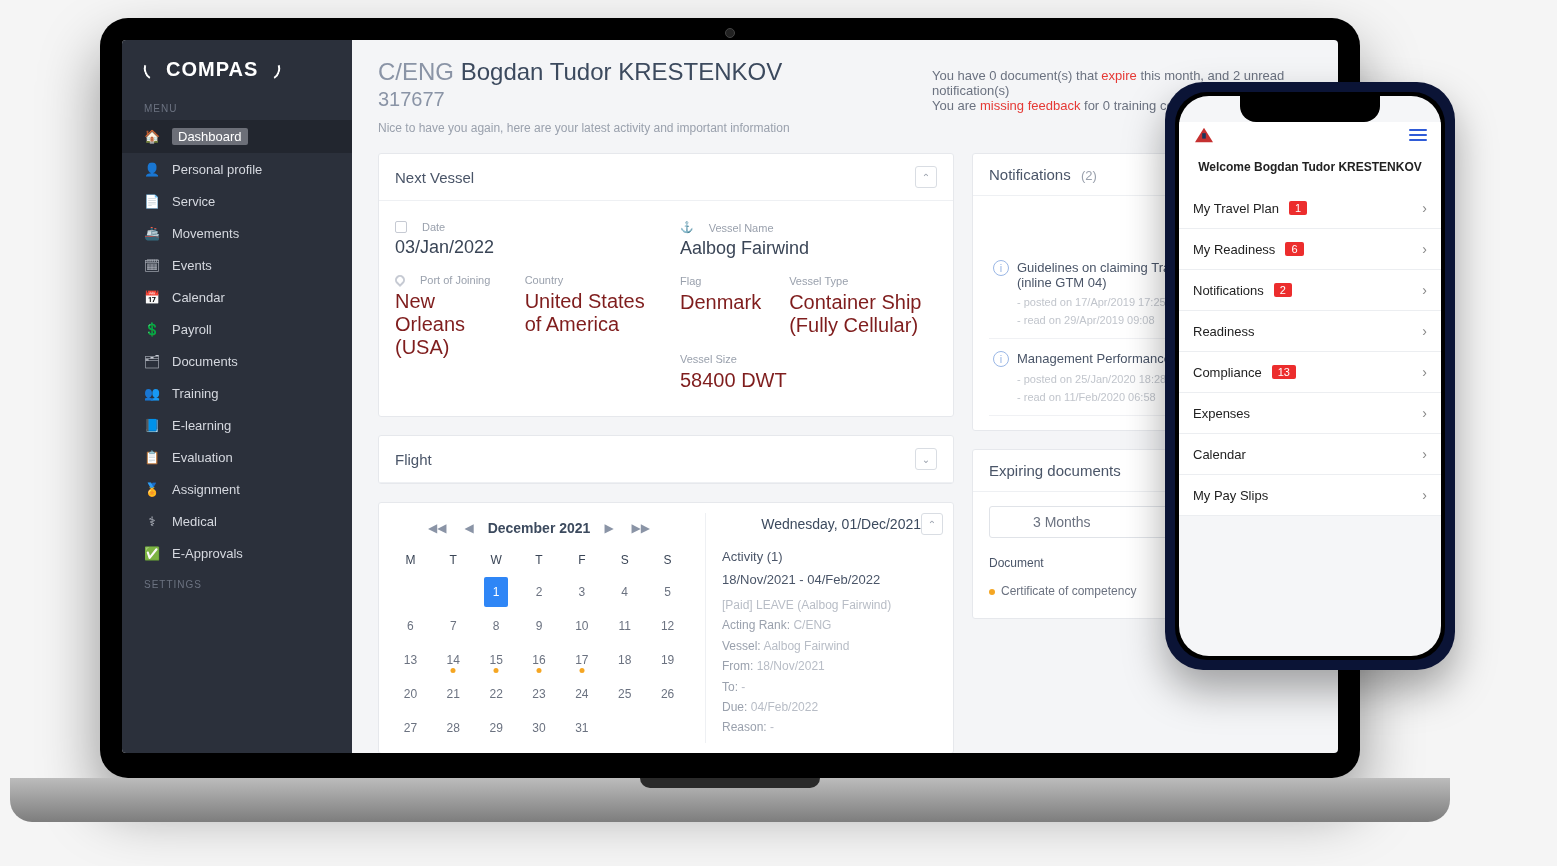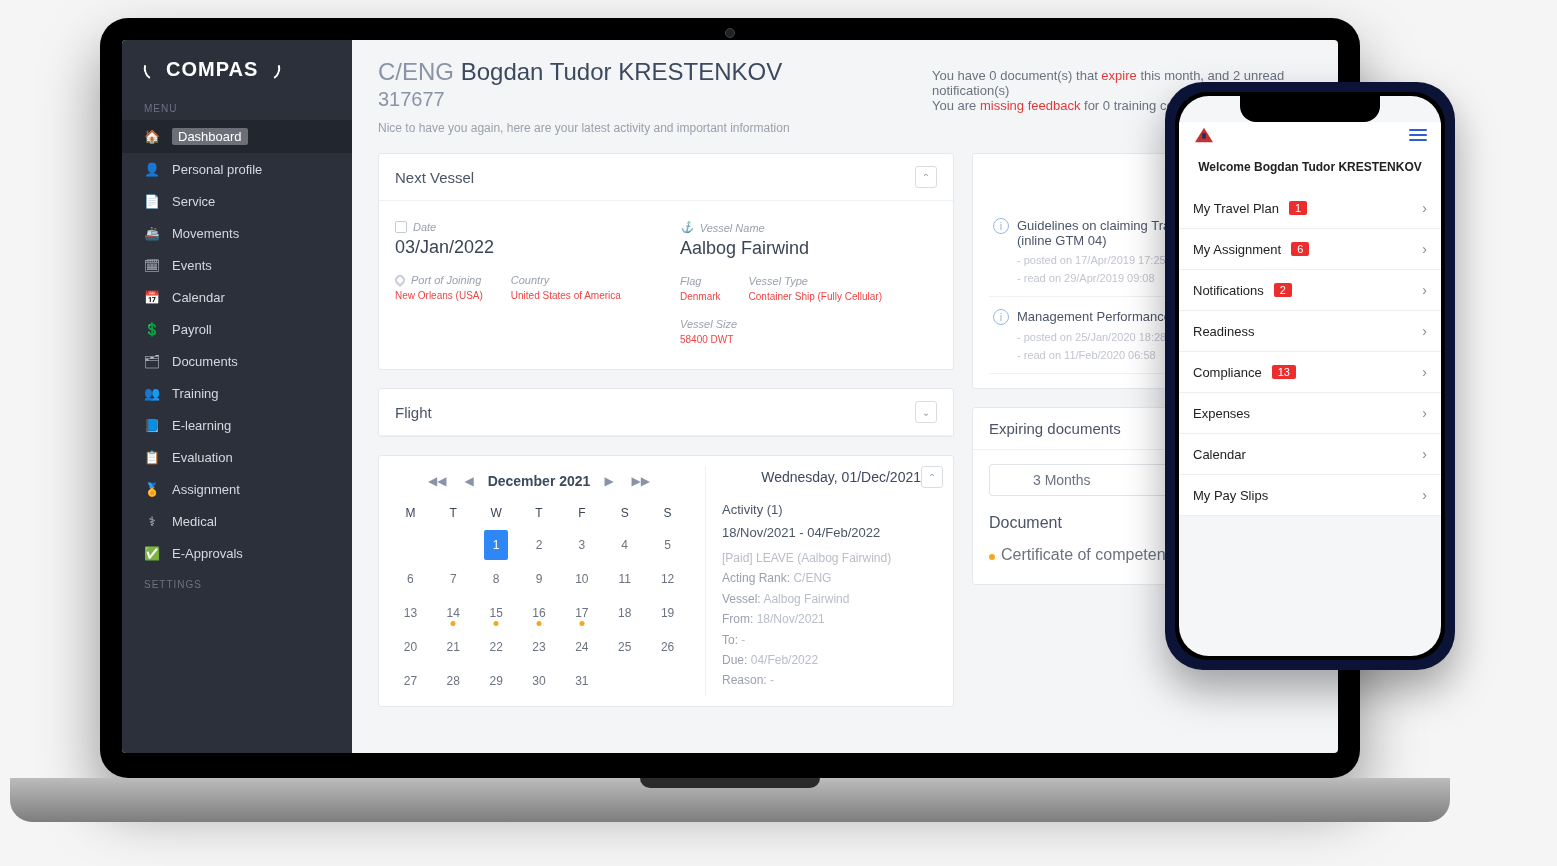--- a/index.html
+++ b/index.html
@@ -43,22 +43,22 @@
   .col-right { width:340px; display:flex; flex-direction:column; gap:18px;}
 
   .card { background:#fff; border:1px solid #e6e8ec; border-radius:3px;}
   .card-hd { padding:12px 16px; border-bottom:1px solid #eef0f3; display:flex; align-items:center; justify-content:space-between; color:#4a5568; font-size:15px;}
   .card-hd .count { color:#9aa1ad; font-size:13px; margin-left:6px;}
   .collapse-btn { width:22px; height:22px; border:1px solid #d9dde3; border-radius:3px; display:flex; align-items:center; justify-content:center; color:#9aa1ad; font-size:10px; cursor:pointer;}
   .card-body { padding:14px 16px;}
 
   .nv-grid { display:flex; gap:28px;}
   .nv-col { flex:1;}
-  .field-lbl { font-size:11px; color:#9aa1ad; display:flex; align-items:center; gap:6px; margin-top:6px;font-style:italic;}
-  .field-val { font-size:10px; color:#ef4444; margin:4px 0 10px 0;}
+  .field-lbl { font-size:11px; color:#9aa1ad; display:flex; align-items:center; gap:15px; margin-top:6px;}
+  .field-val { font-size:20px; color:#7f1d1d; margin:4px 0 10px 0;}
   .field-val.big { font-size:18px; color:#3a4556;}
   .tiny-icon{width:12px;height:12px;border:1px solid #c6cad3;border-radius:2px;display:inline-block;}
   .pin-icon{width:10px;height:10px;border:2px solid #c6cad3;border-radius:50% 50% 50% 0;transform:rotate(-45deg);display:inline-block;}
 
   .flight-body { padding:10px; display:flex; gap:16px;}
   .cal { flex:0 0 300px;}
   .cal-nav { display:flex; align-items:center; justify-content:center; gap:10px; padding:6px 0 10px;}
   .cal-nav button { background:none; border:none; color:#8a94a6; cursor:pointer; font-size:12px; padding:2px 4px;}
   .cal-title { font-size:14px; font-weight:600; color:#3c4a5e;}
   .cal-grid { display:grid; grid-template-columns:repeat(7,1fr); text-align:center; gap:4px 0;}
@@ -77,21 +77,21 @@
   
   .tabs-sm { display:flex; border:1px solid #e0e3e8; border-radius:3px; overflow:hidden; font-size:12px;}
   .tabs-sm div { padding:6px 14px; color:#6b7280; cursor:pointer;}
   .notif { padding:12px 4px; border-bottom:1px solid #f0f1f4;}
   .notif-h { display:flex; gap:8px; font-size:13px; color:#4a5568;}
   .info-i{ width:16px; height:16px; border:1.5px solid #9ab7e6; color:#9ab7e6; border-radius:50%; font-size:11px; display:flex; align-items:center; justify-content:center; flex-shrink:0;}
   .notif-meta { font-size:11px; color:#c1c5cc; margin-top:6px; padding-left:24px;}
 
   .expd-tabs { display:flex; gap:17px; border:1px solid #e0e3e8; border-radius:3px; overflow:hidden; font-size:14px; margin-bottom:12px;}
   .expd-tabs div{ flex:1; text-align:center; padding:7px 6px; color:#6b7280; cursor:pointer;}
-  .doc-row { display:flex; justify-content:space-between; font-size:16px; color:#6b7280; padding:6px 0;}
+  .doc-row { display:flex; justify-content:space-between; font-size:12px; color:#6b7280; padding:6px 0;}
   .doc-row.head { color:#4a5568; padding-bottom:8px;}
   .doc-dot { width:6px;height:6px;background:#f5a623;border-radius:50%;display:inline-block;margin-right:6px;}
 
   
   .phone { position:absolute; top:82px; right:102px; width:290px; height:588px; background:#0b1436; border-radius:38px; padding:10px; box-shadow:0 20px 40px rgba(0,0,0,.35);}
   .phone-inner { background:#000; border-radius:32px; width:100%; height:100%; padding:4px;}
   .phone-screen { background:#f5f6f8; border-radius:30px; width:100%; height:100%; overflow:hidden; }
   .notch { height:26px; background:#000; width:140px; margin:0 auto; border-radius:0 0 16px 16px;}
   .ph-top { display:flex; align-items:center; justify-content:space-between; padding:4px 14px 6px; background:#fff;}
   .ph-logo { width:22px; height:18px;}
@@ -335,20 +335,23 @@
                 </div>
               </div>
             </div>
           </div>
 
         </div>
 
         <div class="col-right">
 
           <div class="card">
+            <div class="card-hd">
+              <span><span>Notifications</span> <span class="count">(2)</span></span>
+            </div>
             <div class="card-body">
               <div style="display:flex; justify-content:flex-end; margin-bottom:10px;">
                 <div class="tabs-sm">
                   <div>Unread</div>
                   <div>Read</div>
                 </div>
               </div>
               <div id="notif-list">
                   <div class="notif">
                     <div class="notif-h">
@@ -419,21 +422,21 @@
       <div class="ph-list" id="ph-list">
           <div class="ph-item">
             <span class="ph-left">
               <span>My Travel Plan</span>
               <span class="badge">1</span>
             </span>
             <span class="chev">›</span>
           </div>
           <div class="ph-item">
             <span class="ph-left">
-              <span>My Assignment</span>
+              <span>My Readiness</span>
               <span class="badge">6</span>
             </span>
             <span class="chev">›</span>
           </div>
           <div class="ph-item">
             <span class="ph-left">
               <span>Notifications</span>
               <span class="badge">2</span>
             </span>
             <span class="chev">›</span>

